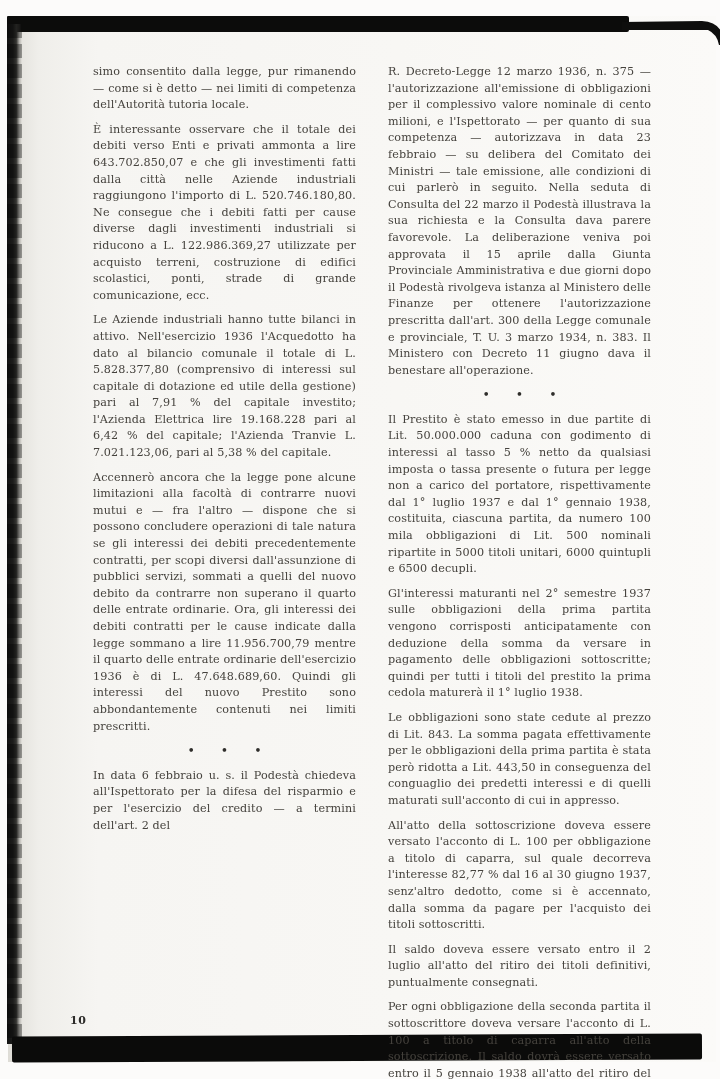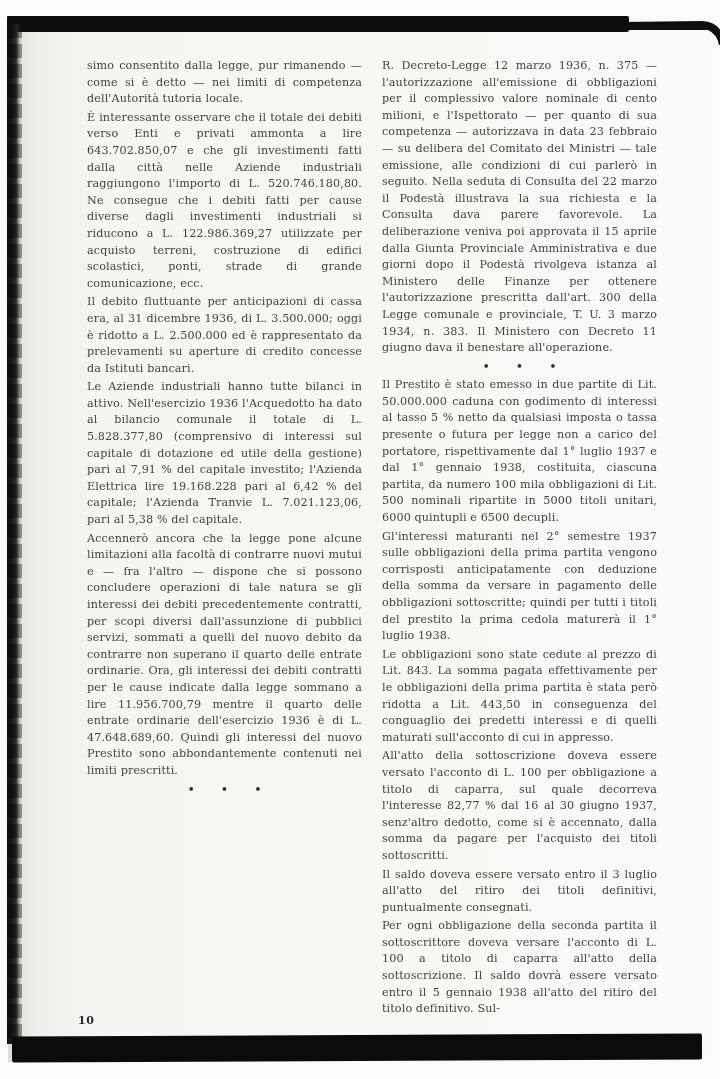--- a/index.html
+++ b/index.html
@@ -39,59 +39,59 @@
   
   .col{
     position:absolute;top:56px;width:279px;
     text-align:justify;
     font-size:11.2px;line-height:16.6px;
     color:#45423d;
     letter-spacing:.1px;
   }
   .col-left{left:85px;}
   .col-right{left:380px;}
-  .col p{margin:2px;}
+  .col p{margin:8px;}
   .dinkus{
     text-align:center;letter-spacing:11px;padding-left:11px;
     font-size:12.5px;line-height:16.6px;color:#2f2e2b;margin:2px 0;
   }
   .page-number{
-    position:absolute;left:78px;top:1014px;
+    position:absolute;left:70px;top:1014px;
     font-size:11px;font-weight:bold;color:#2c2b29;letter-spacing:.5px;
   }
 </style>
 </head>
 <body>
 
 <div class="scan">
 
   <div class="paper"></div>
 
   <div class="bar-top"></div>
   <svg class="top-line-svg" width="110" height="34">
     <path d="M0 4 L80 3 Q94 4 99 13 Q102 19 104 27 L97 27 Q95 16 86 12 L0 12 Z" fill="#0e0e0d"></path>
   </svg>
   <div class="edge-left"></div>
   <div class="bar-bottom"></div>
 
   <div class="col col-left">
     <p>simo consentito dalla legge, pur rimanendo — come si è detto — nei limiti di competenza dell'Autorità tutoria locale.</p>
     <p>È interessante osservare che il totale dei debiti verso Enti e privati ammonta a lire 643.702.850,07 e che gli investimenti fatti dalla città nelle Aziende industriali raggiungono l'importo di L. 520.746.180,80. Ne consegue che i debiti fatti per cause diverse dagli investimenti industriali si riducono a L. 122.986.369,27 utilizzate per acquisto terreni, costruzione di edifici scolastici, ponti, strade di grande comunicazione, ecc.</p>
-    <p>Il debito fluttuante per anticipazioni di cassa era, al 31 dicembre 1936, di L. 3.500.000; oggi è ridotto a L. 2.500.000 ed è rappresentato da prelevamenti su aperture di credito concesse da Istituti bancari.</p>
     <p>Le Aziende industriali hanno tutte bilanci in attivo. Nell'esercizio 1936 l'Acquedotto ha dato al bilancio comunale il totale di L. 5.828.377,80 (comprensivo di interessi sul capitale di dotazione ed utile della gestione) pari al 7,91 % del capitale investito; l'Azienda Elettrica lire 19.168.228 pari al 6,42 % del capitale; l'Azienda Tranvie L. 7.021.123,06, pari al 5,38 % del capitale.</p>
     <p>Accennerò ancora che la legge pone alcune limitazioni alla facoltà di contrarre nuovi mutui e — fra l'altro — dispone che si possono concludere operazioni di tale natura se gli interessi dei debiti precedentemente contratti, per scopi diversi dall'assunzione di pubblici servizi, sommati a quelli del nuovo debito da contrarre non superano il quarto delle entrate ordinarie. Ora, gli interessi dei debiti contratti per le cause indicate dalla legge sommano a lire 11.956.700,79 mentre il quarto delle entrate ordinarie dell'esercizio 1936 è di L. 47.648.689,60. Quindi gli interessi del nuovo Prestito sono abbondantemente contenuti nei limiti prescritti.</p>
     <div class="dinkus">• • •</div>
+    <p>In data 6 febbraio u. s. il Podestà chiedeva all'Ispettorato per la difesa del risparmio e per l'esercizio del credito — a termini dell'art. 2 del</p>
   </div>
 
   <div class="col col-right">
     <p>R. Decreto-Legge 12 marzo 1936, n. 375 — l'autorizzazione all'emissione di obbligazioni per il complessivo valore nominale di cento milioni, e l'Ispettorato — per quanto di sua competenza — autorizzava in data 23 febbraio — su delibera del Comitato dei Ministri — tale emissione, alle condizioni di cui parlerò in seguito. Nella seduta di Consulta del 22 marzo il Podestà illustrava la sua richiesta e la Consulta dava parere favorevole. La deliberazione veniva poi approvata il 15 aprile dalla Giunta Provinciale Amministrativa e due giorni dopo il Podestà rivolgeva istanza al Ministero delle Finanze per ottenere l'autorizzazione prescritta dall'art. 300 della Legge comunale e provinciale, T. U. 3 marzo 1934, n. 383. Il Ministero con Decreto 11 giugno dava il benestare all'operazione.</p>
     <div class="dinkus">• • •</div>
     <p>Il Prestito è stato emesso in due partite di Lit. 50.000.000 caduna con godimento di interessi al tasso 5 % netto da qualsiasi imposta o tassa presente o futura per legge non a carico del portatore, rispettivamente dal 1° luglio 1937 e dal 1° gennaio 1938, costituita, ciascuna partita, da numero 100 mila obbligazioni di Lit. 500 nominali ripartite in 5000 titoli unitari, 6000 quintupli e 6500 decupli.</p>
     <p>Gl'interessi maturanti nel 2° semestre 1937 sulle obbligazioni della prima partita vengono corrisposti anticipatamente con deduzione della somma da versare in pagamento delle obbligazioni sottoscritte; quindi per tutti i titoli del prestito la prima cedola maturerà il 1° luglio 1938.</p>
     <p>Le obbligazioni sono state cedute al prezzo di Lit. 843. La somma pagata effettivamente per le obbligazioni della prima partita è stata però ridotta a Lit. 443,50 in conseguenza del conguaglio dei predetti interessi e di quelli maturati sull'acconto di cui in appresso.</p>
     <p>All'atto della sottoscrizione doveva essere versato l'acconto di L. 100 per obbligazione a titolo di caparra, sul quale decorreva l'interesse 82,77 % dal 16 al 30 giugno 1937, senz'altro dedotto, come si è accennato, dalla somma da pagare per l'acquisto dei titoli sottoscritti.</p>
-    <p>Il saldo doveva essere versato entro il 3 luglio all'atto del ritiro dei titoli definitivi, puntualmente consegnati.</p>
+    <p>Il saldo doveva essere versato entro il 2 luglio all'atto del ritiro dei titoli definitivi, puntualmente consegnati.</p>
     <p>Per ogni obbligazione della seconda partita il sottoscrittore doveva versare l'acconto di L. 100 a titolo di caparra all'atto della sottoscrizione. Il saldo dovrà essere versato entro il 5 gennaio 1938 all'atto del ritiro del titolo definitivo. Sul-</p>
   </div>
 
   <div class="page-number">10</div>
 
 </div>
 
 </body></html>

